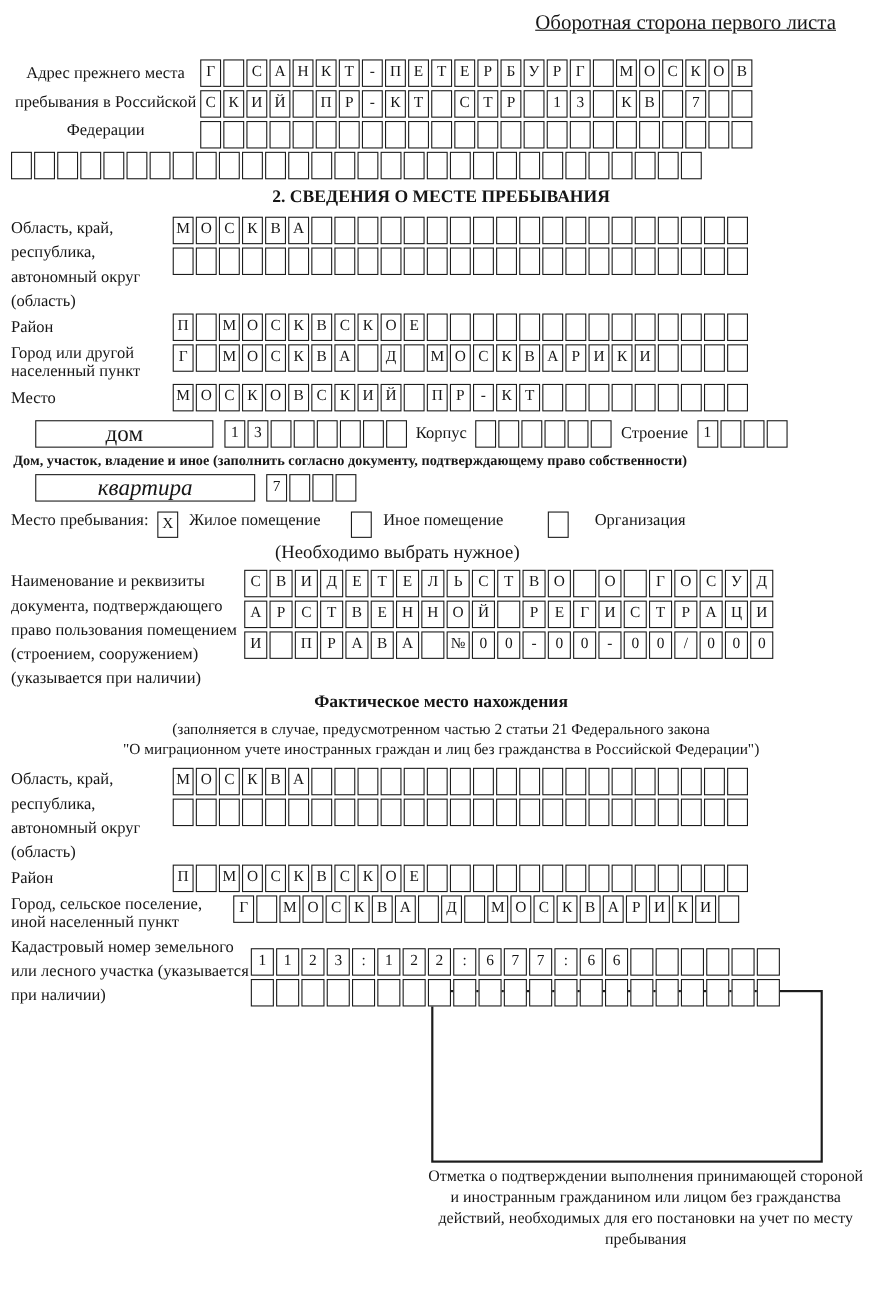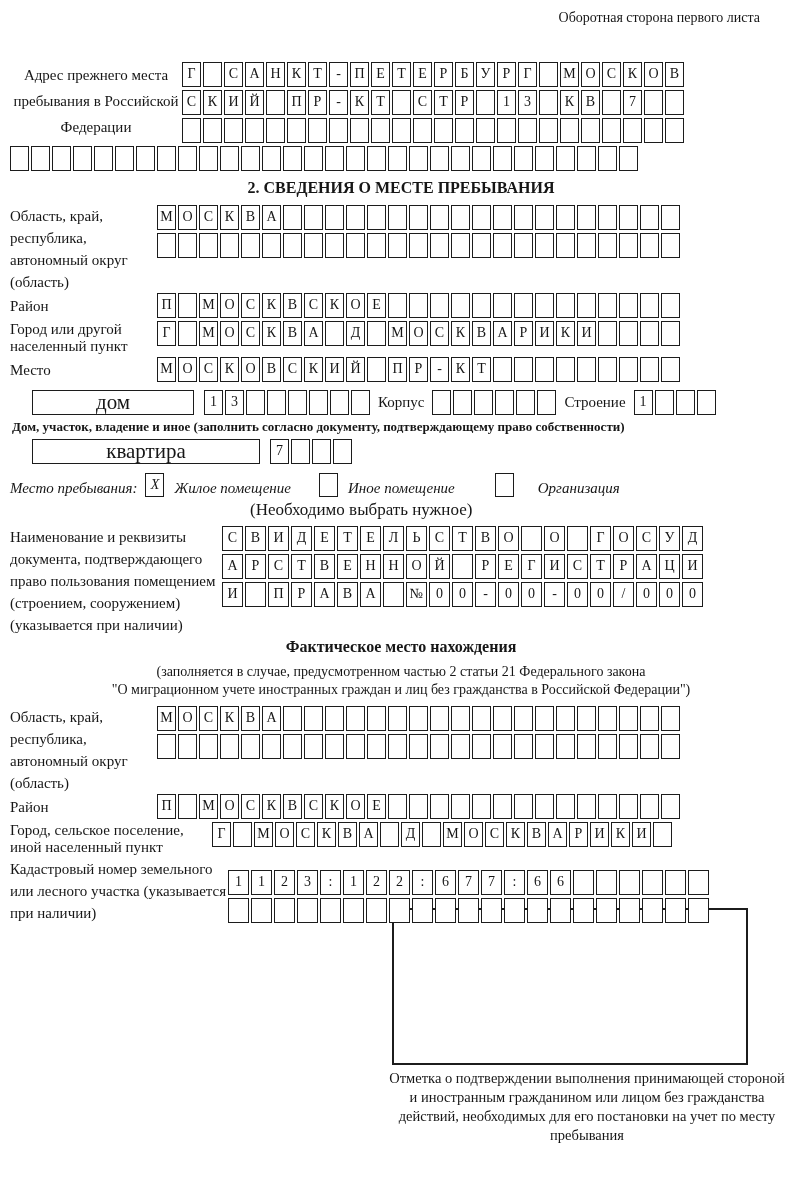--- a/index.html
+++ b/index.html
@@ -4,21 +4,21 @@
 <style>
   * { box-sizing: border-box; }
   html,body { margin:0; padding:0; background:#fff; }
   body {
     width:800px; height:1180px;
     font-family:"Liberation Serif","DejaVu Serif",serif;
     color:#161616; overflow:hidden;
   }
   .page { width:800px; padding:10px 8px 0 10px; }
 
-  .header-note { text-align:right; font-size:14px; padding-right:32px; margin-bottom:36px; }
+  .header-note { text-align:right; font-size:19px; padding-right:32px; margin-bottom:22px;text-decoration:underline; }
 
   .frow { display:flex; align-items:flex-start; }
   .flabel { font-size:15px; line-height:26px; flex:none; }
   .lh22 { line-height:22px; }
   .lh17 { line-height:17px; }
 
   .cells { display:flex; gap:2px; margin-bottom:3px; }
   .cell, .gcell {
     flex:none; width:19px; height:25px; border:1.8px solid #1c1c1c;
     font-size:14px; line-height:22px; text-align:center; background:#fff;
@@ -27,21 +27,21 @@
 
   .caption { font-size:13px; text-align:center; margin:1px 0 4px 0; }
   .sec-title { font-size:16px; font-weight:bold; text-align:center; margin:8px 0 8px 0; }
 
   .box-label {
     flex:none; border:1.8px solid #1c1c1c; height:25px; line-height:22px;
     text-align:center; font-size:21px;
   }
   .inline-label { flex:none; font-size:15px; line-height:25px; padding:0 8px; }
 
-  .stay-row { display:flex; align-items:flex-end; font-size:15px; margin-top:6px;font-style:italic; }
+  .stay-row { display:flex; align-items:flex-start; font-size:15px; margin-top:6px; }
   .checkbox {
     flex:none; width:19px; height:24px; border:1.8px solid #1c1c1c;
     text-align:center; font-size:14px; line-height:21px; margin:0 10px 0 8px;
   }
   .stay-note { font-size:17px; margin:3px 0 6px 240px; }
 
   .fact-caption { font-size:14px; text-align:center; margin:0 0 2px 0; }
 
   .stamp-wrap { width:402px; margin-left:376px; margin-top:-18px; }
   .stamp-box { width:356px; height:157px; border:2px solid #1c1c1c; margin-left:6px; }
@@ -352,21 +352,21 @@
     <div class="cells">
         <span class="gcell">1</span>
         <span class="gcell"></span>
         <span class="gcell"></span>
         <span class="gcell"></span>
       </div>
   </div>
   <div class="caption" style="text-align:left; margin-left:2px;font-weight:bold;">Дом, участок, владение и иное (заполнить согласно документу, подтверждающему право собственности)</div>
 
   <div class="frow">
-    <div class="box-label" style="width:228px; margin-left:22px;">квартира</div>
+    <div class="box-label" style="width:200px; margin-left:22px;font-style:italic;">квартира</div>
     <div class="cells" style="margin-left:10px;">
         <span class="gcell">7</span>
         <span class="gcell"></span>
         <span class="gcell"></span>
         <span class="gcell"></span>
       </div>
   </div>
 
   <div class="stay-row">
     <span>Место пребывания:</span>

